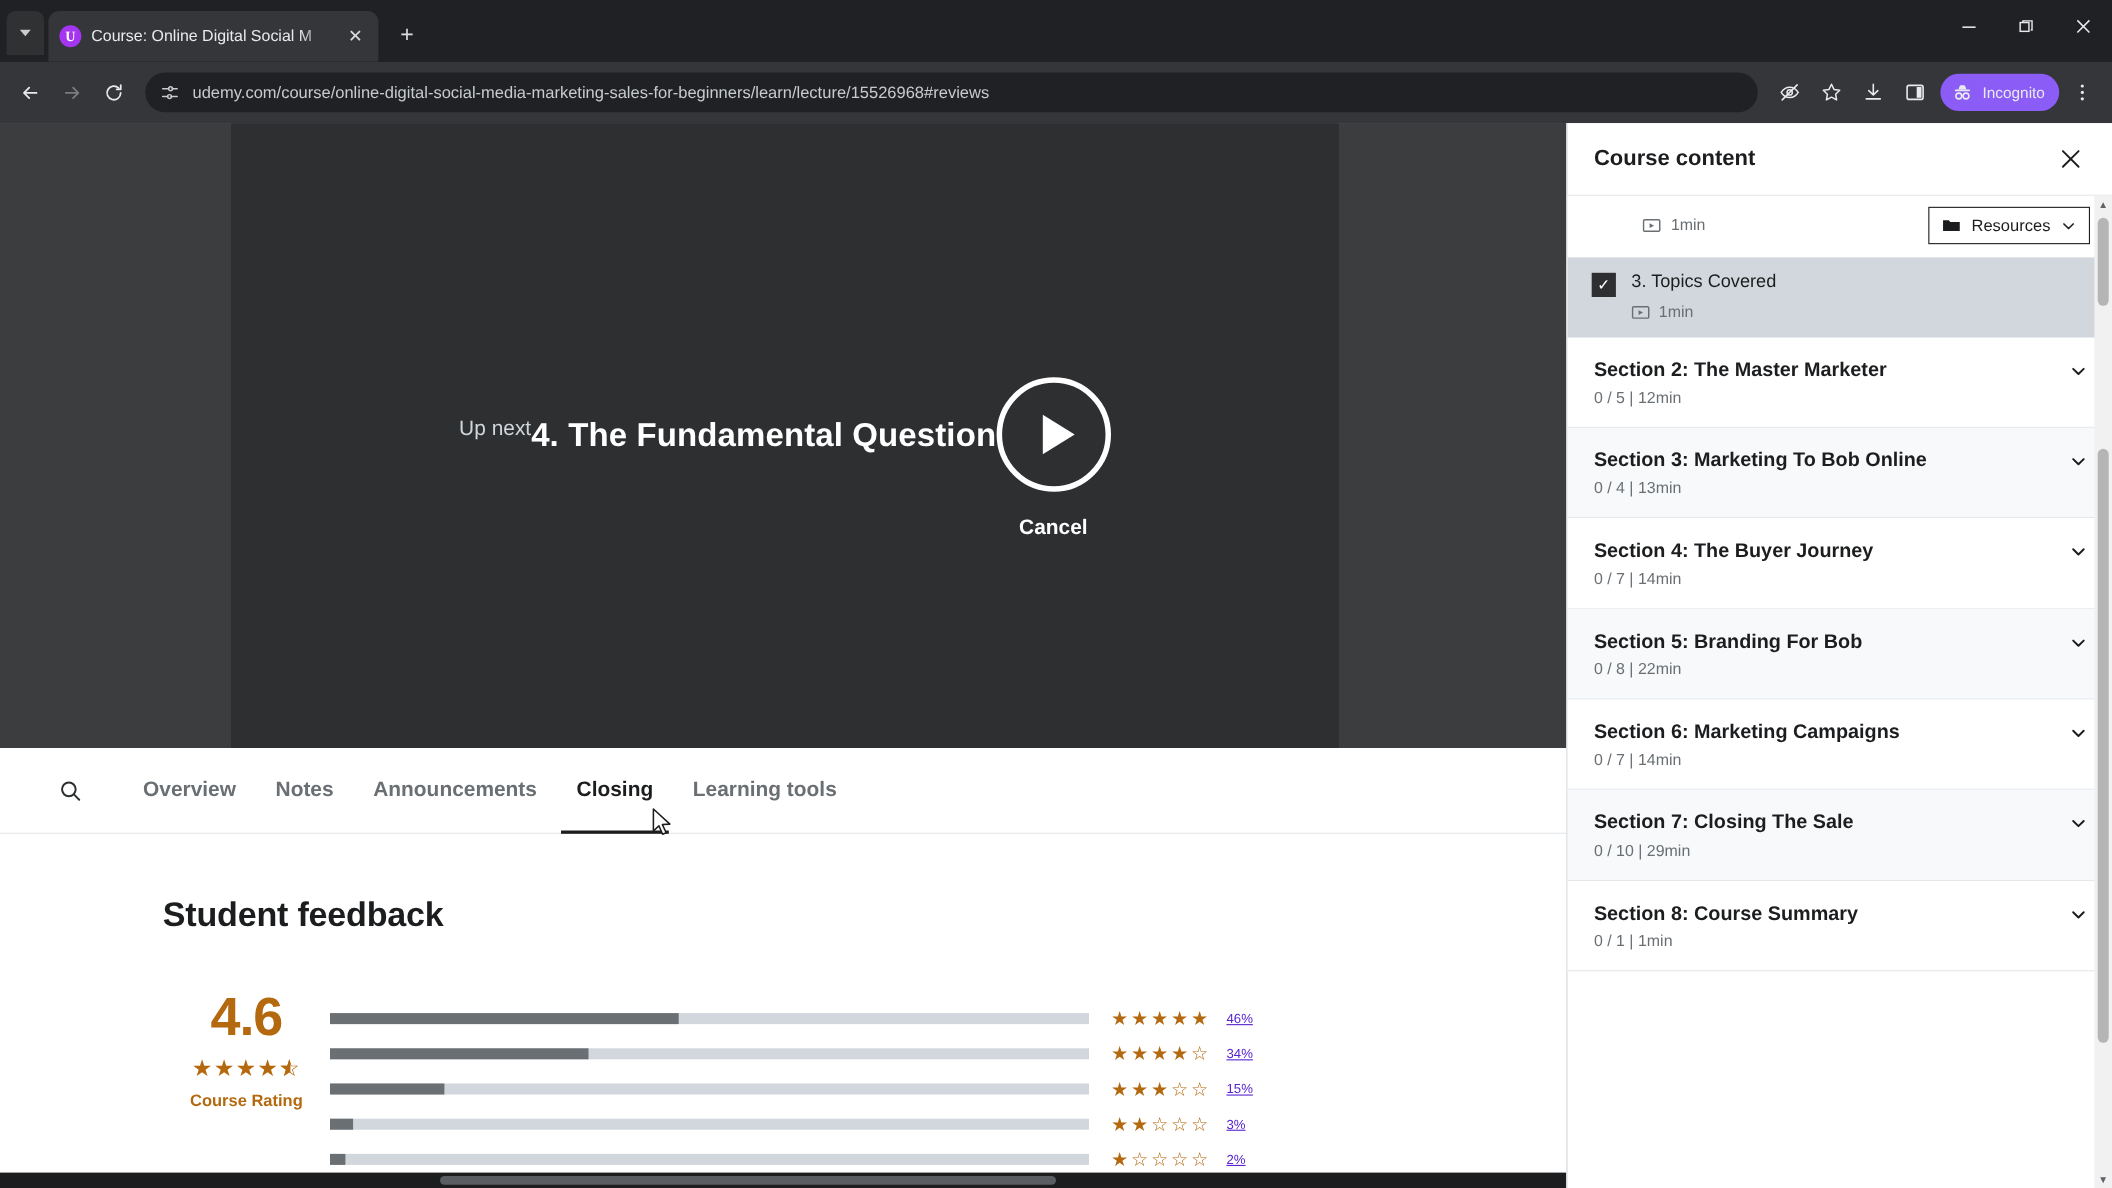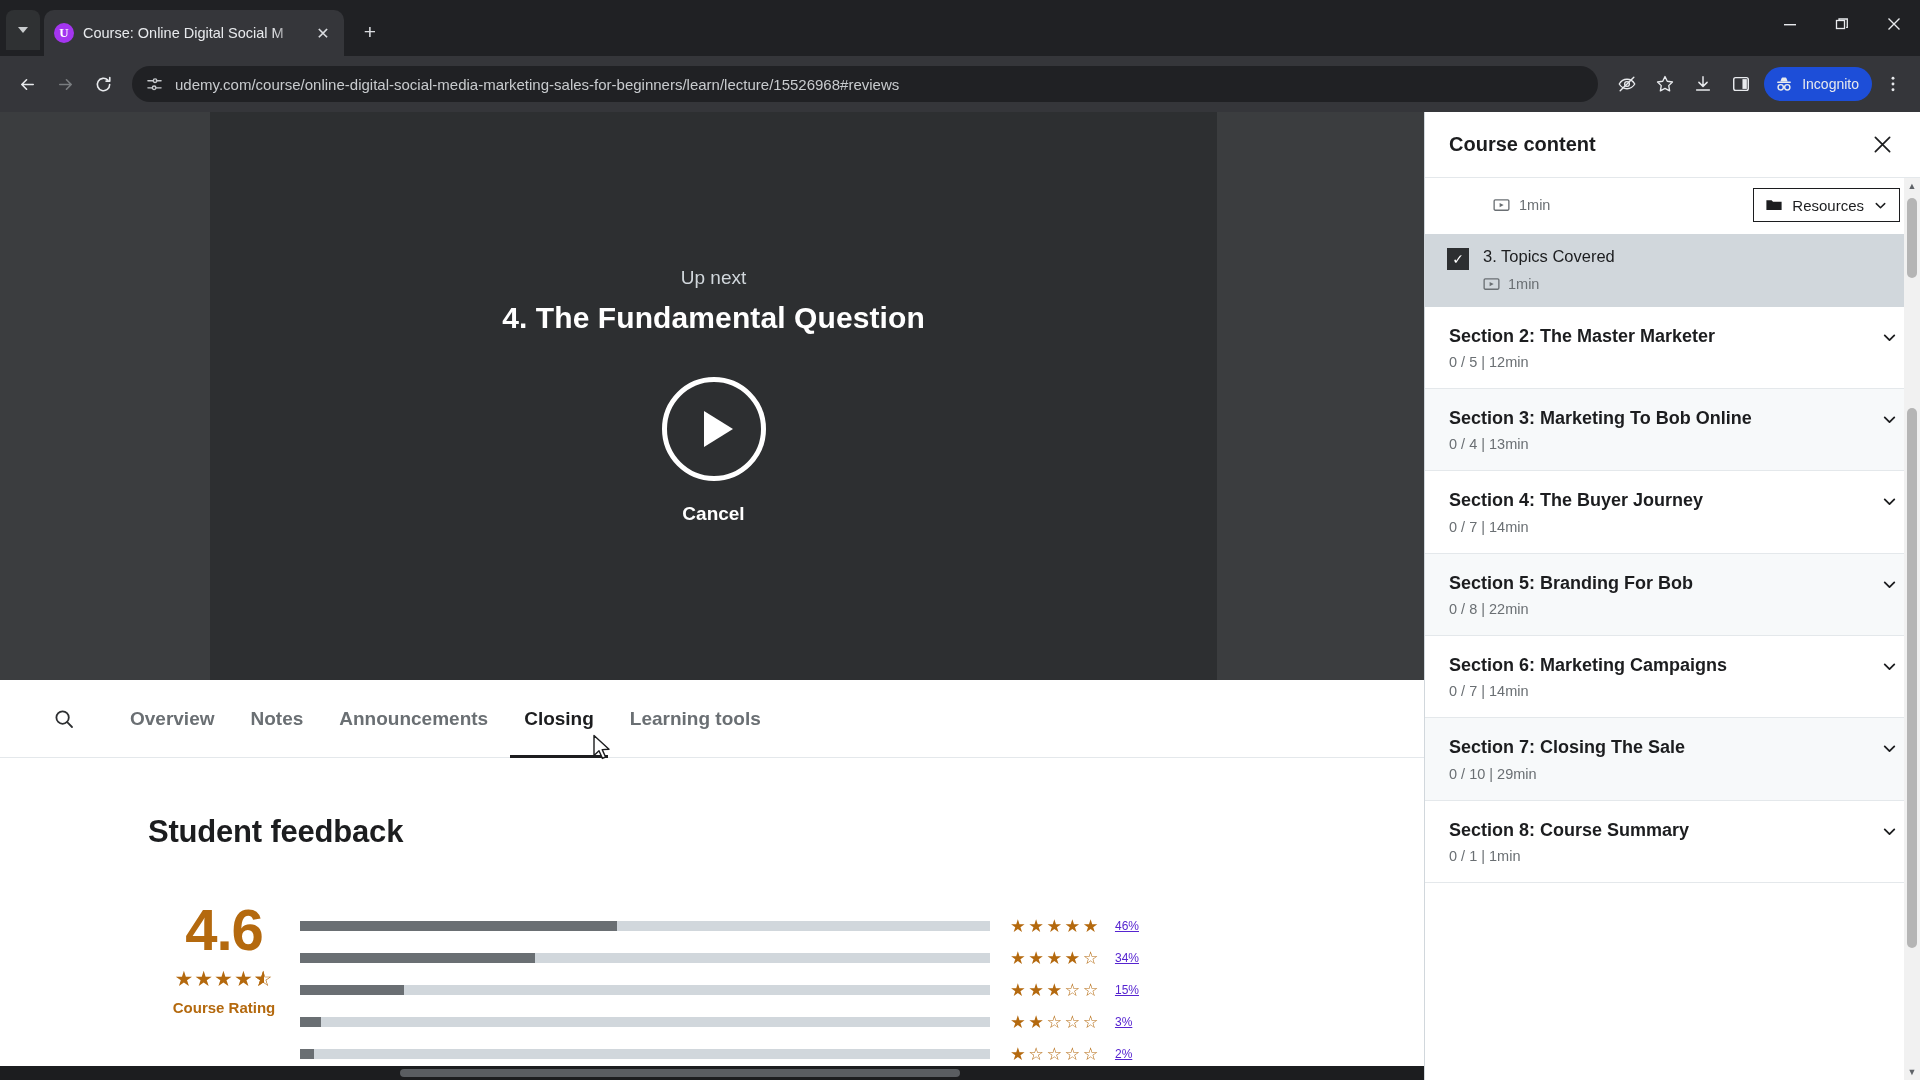--- a/index.html
+++ b/index.html
@@ -76,35 +76,35 @@
   }
   .omnibox .url {
     color: #c8cbce; font-size: 15px; white-space: nowrap; overflow: hidden;
     text-overflow: clip; flex: 1;
   }
   .tb-icon {
     width: 34px; height: 34px; border-radius: 50%; flex:none;
     display:flex; align-items:center; justify-content:center; color:#e8eaed;
   }
   .incognito-pill {
-    height: 34px; border-radius: 17px; background: #1d4ed8;
+    height: 34px; border-radius: 17px; background: #8b5cf6;
     display:flex; align-items:center; gap: 8px; padding: 0 13px 0 10px;
     color: #e8eaed; font-size: 14px; flex:none; margin-left: 2px;
   }
 
   
   .page { position:absolute; top:112px; left:0; right:0; bottom:0; background:#fff; display:flex; }
   .page-main { width: 1424px; position: relative; background:#fff; }
   .video-area {
     height: 568px; background: #2d2f31; position: relative;
     display:flex; align-items:stretch;
   }
   .video-rail-l { width: 210px; background: #3b3d3f; flex:none; }
   .video-stage { flex: 1; background:#2d2f31; position: relative;
-    display:flex; flex-direction:column; align-items:center; justify-content:center; }
+    display:flex; flex-direction:row; align-items:center; justify-content:center; }
   .video-rail-r { width: 207px; background: #3b3d3f; flex:none; }
 
   .upnext-label { color: #d1d7dc; font-size: 19px; margin-bottom: 12px; }
   .upnext-title { color: #fff; font-size: 30px; font-weight: 700; letter-spacing: .1px; }
   .play-wrap { margin-top: 42px; display:flex; flex-direction:column; align-items:center; }
   .play-circle {
     width: 104px; height: 104px; border-radius: 50%;
     border: 5px solid #fff; display:flex; align-items:center; justify-content:center;
     position: relative;
   }
@@ -130,21 +130,21 @@
   .ctab.active::after {
     content:''; position:absolute; left: 4px; right: 4px; bottom: 0;
     height: 3px; background: #1c1d1f;
   }
 
   .content-scroll { padding: 56px 0 0 148px; }
   .feedback-title { font-size: 31px; font-weight: 800; color:#1c1d1f; letter-spacing:-.2px; }
 
   .rating-block { display:flex; margin-top: 52px; }
   .rating-left { width: 152px; text-align:center; flex:none; }
-  .rating-num { font-size: 58px; font-weight: 800; color: #b4690e; line-height: .95; letter-spacing:-1px;}
+  .rating-num { font-size: 49px; font-weight: 800; color: #b4690e; line-height: .95; letter-spacing:-1px;}
   .rating-stars { margin-top: 10px; font-size: 21px; color:#b4690e; letter-spacing: 1px; }
   .rating-caption { margin-top: 8px; font-size: 15px; font-weight: 700; color: #b4690e; }
 
   .bars { flex: 1; padding-top: 8px; }
   .bar-row { display:flex; align-items:center; height: 32px; }
   .bar-track { width: 690px; height: 10px; background: #d1d7dc; position: relative; flex:none;}
   .bar-fill { position:absolute; left:0; top:0; bottom:0; background:#6a6f73; }
   .bar-stars { margin-left: 20px; font-size: 17.5px; color:#b4690e; letter-spacing:2.5px; white-space:nowrap; }
   .bar-pct { margin-left: 14px; font-size: 12px; color:#5624d0; text-decoration: underline; }
 

